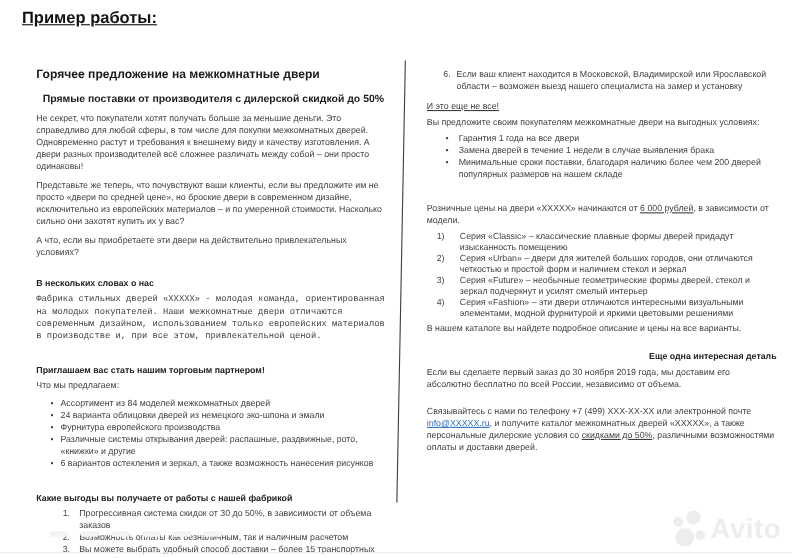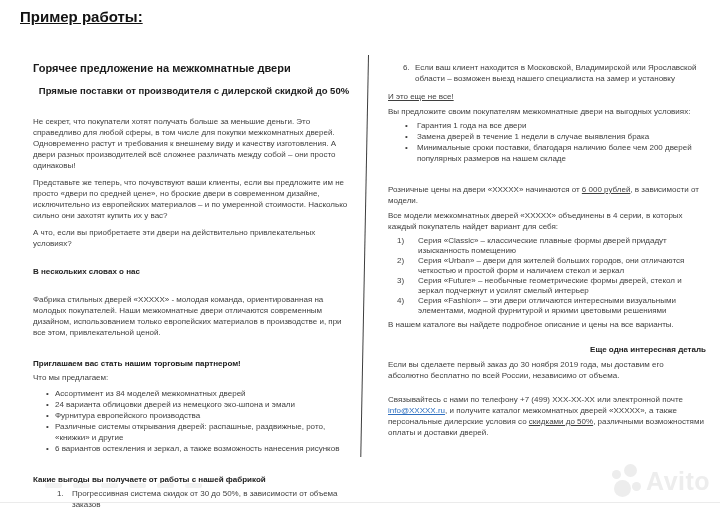--- a/index.html
+++ b/index.html
@@ -13,24 +13,24 @@
   .doc-header .t2 { font-size:15px; font-weight:bold; line-height:19px; }
 
   
   .col { position:absolute; top:56px; font-size:8px; line-height:11px; color:#3f3f3f; }
   .col-left  { left:33px;  width:322px; }
   .col-right { left:388px; width:318px; }
 
   .h-center   { text-align:left; font-size:11px; line-height:13px; font-weight:bold; color:#1b1b1b; margin-top:6px; }
   .h-sub      { text-align:center; font-size:9.5px; line-height:12px; font-weight:bold; color:#1b1b1b; margin-top:10px; }
   .p          { margin-top:6px; }
-  .p-first    { margin-top:19px; }
+  .p-first    { margin-top:5px; }
   .bh         { font-weight:bold; color:#222222; }
   .mt17 { margin-top:17px; } .mt12 { margin-top:20px; } .mt14 { margin-top:14px;text-align:right; }
-  .mt13 { margin-top:13px; } .mt7 { margin-top:7px; } .mt6 { margin-top:17px; }
+  .mt13 { margin-top:13px; } .mt7 { margin-top:7px; } .mt6 { margin-top:4px;font-family:Liberation Mono, monospace; }
   .mt4 { margin-top:4px; } .mt3 { margin-top:3px; }
   .u  { text-decoration:underline; }
 
   
   .lrow { display:flex; }
   .lrow .mk { flex:none; }
   .ul-l { margin:5px 0 0 13px; }  .ul-l .mk { width:9px; }
   .ol-l { margin:3px 0 0 24px; }  .ol-l .mk { width:15px; }
   .ul-r { margin:3px 0 0 17px; }  .ul-r .mk { width:12px; }
   .ol-r { margin:4px 0 0 9px; line-height:10px; }  .ol-r .mk { width:21px; }
@@ -146,21 +146,20 @@
         <span>Замена дверей в течение 1 недели в случае выявления брака</span>
       </div>
       <div class="lrow">
         <span class="mk">•</span>
         <span>Минимальные сроки поставки, благодаря наличию более чем 200 дверей популярных размеров на нашем складе</span>
       </div>
     </div>
 
     <div class="p mt12"><span>Розничные цены на двери «XXXXX» начинаются от </span><span class="u">6 000 рублей</span><span>, в зависимости от модели.</span></div>
 
-    <div class="p mt4">Все модели межкомнатных дверей «XXXXX» объединены в 4 серии, в которых каждый покупатель найдет вариант для себя:</div>
 
     <div class="ol-r">
       <div class="lrow">
         <span class="mk">1)</span>
         <span>Серия «Classic» – классические плавные формы дверей придадут изысканность помещению</span>
       </div>
       <div class="lrow">
         <span class="mk">2)</span>
         <span>Серия «Urban» – двери для жителей больших городов, они отличаются четкостью и простой форм и наличием стекол и зеркал</span>
       </div>

